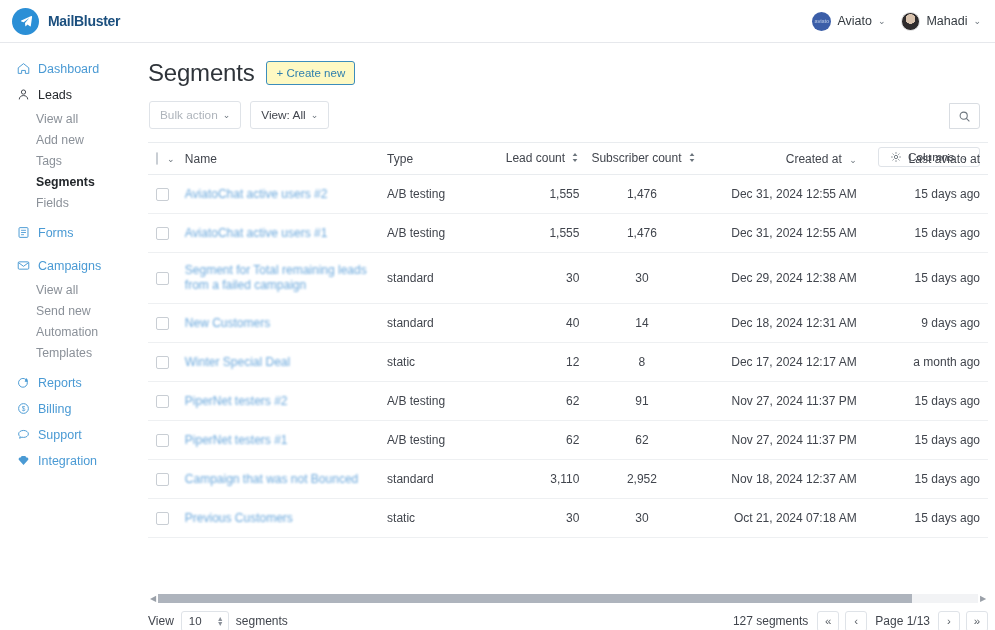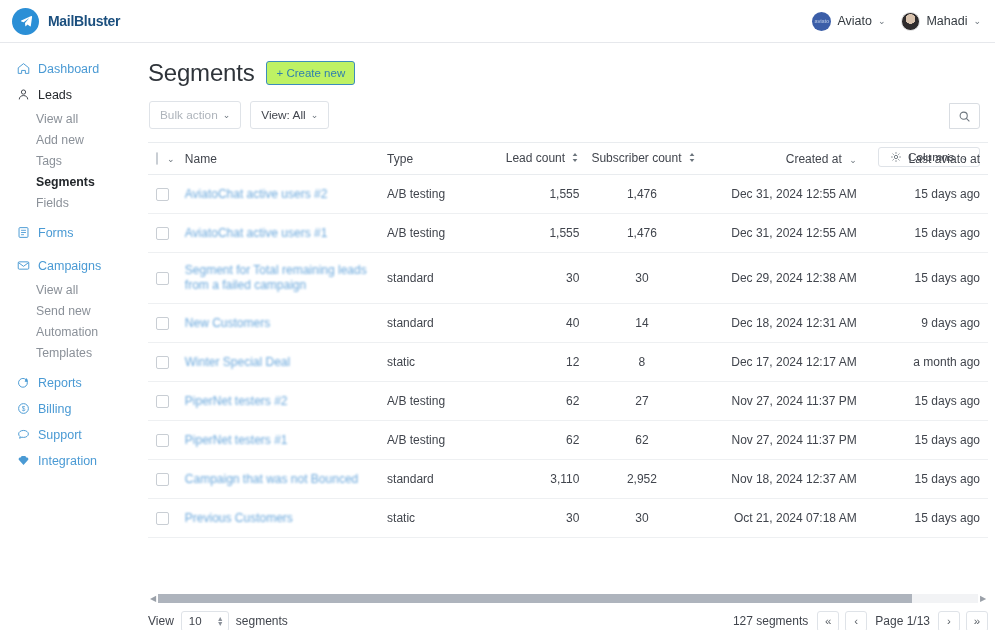--- a/index.html
+++ b/index.html
@@ -62,21 +62,21 @@
   }
   .nav-sub.current { color:#23272b; font-weight:bold; }
   .nav-gap { height:7px; }
 
   
   .main { position:absolute; left:140px; top:43px; width:855px; height:587px; background:#fff; }
 
   .page-head { display:flex; align-items:center; gap:12px; padding:16px 0 0 8px; }
   .page-title { font-size:24px; color:#2f343a; font-weight:normal; letter-spacing:-0.2px; }
   .btn-create {
-    border:1px solid #3c8dbc; color:#2f7fae; background:#bef264;
+    border:1px solid #3c8dbc; color:#2f7fae; background:#fef9c3;
     border-radius:3px; font-size:11.5px; padding:5px 9px; cursor:pointer;
     white-space:nowrap;
   }
 
   .search-wrap { position:absolute; right:15px; top:60px; display:flex; }
   .search-input {
     width:137px; height:26px; border:1px solid #d9dde2; border-right:none;
     border-radius:3px 0 0 3px; padding:0 8px; font-size:11.5px; color:#495057;
     outline:none; background:#fff;
   }
@@ -414,21 +414,21 @@
               <td class="c-lead">12</td>
               <td class="c-sub">8</td>
               <td class="c-created">Dec 17, 2024 12:17 AM</td>
               <td class="c-updated">a month ago</td>
             </tr>
             <tr>
               <td class="c-check"><span class="cbox"></span></td>
               <td class="c-name"><span class="seg-link">PiperNet testers #2</span></td>
               <td class="c-type">A/B testing</td>
               <td class="c-lead">62</td>
-              <td class="c-sub">27</td>
+              <td class="c-sub">91</td>
               <td class="c-created">Nov 27, 2024 11:37 PM</td>
               <td class="c-updated">15 days ago</td>
             </tr>
             <tr>
               <td class="c-check"><span class="cbox"></span></td>
               <td class="c-name"><span class="seg-link">PiperNet testers #1</span></td>
               <td class="c-type">A/B testing</td>
               <td class="c-lead">62</td>
               <td class="c-sub">62</td>
               <td class="c-created">Nov 27, 2024 11:37 PM</td>

